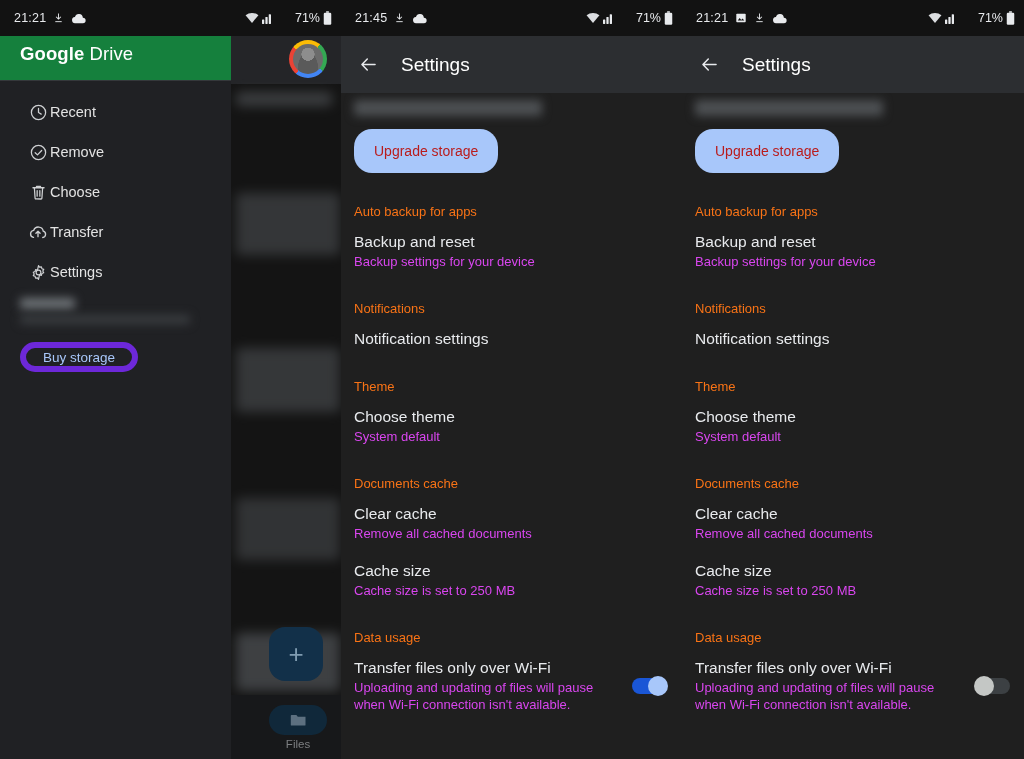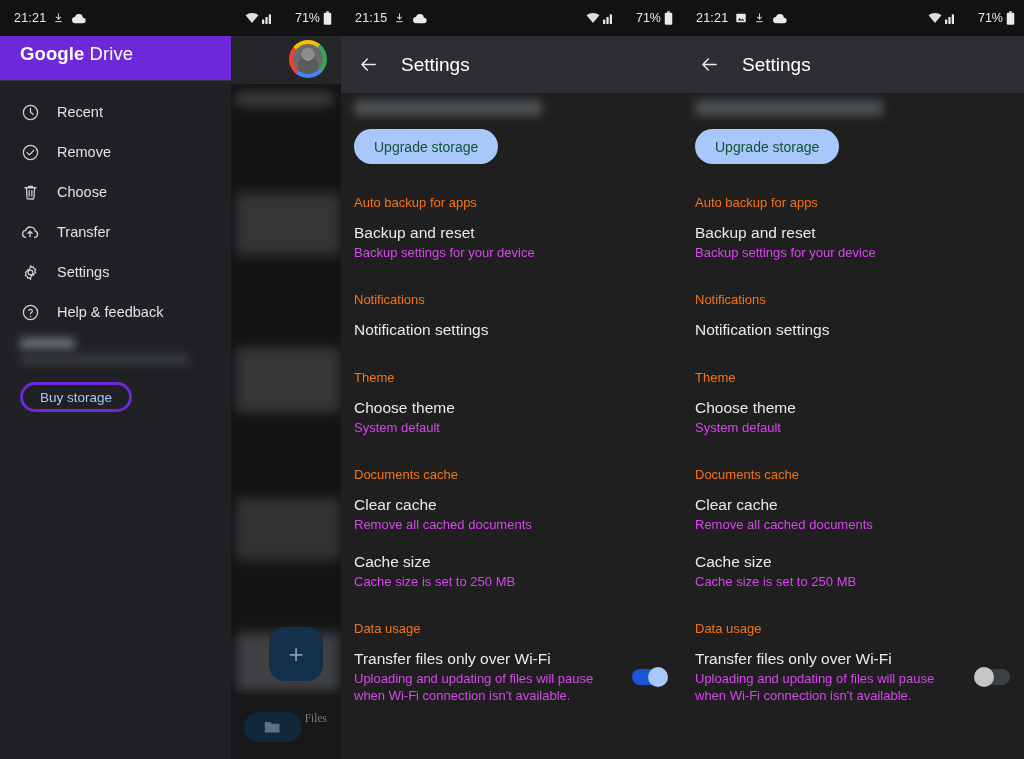--- a/index.html
+++ b/index.html
@@ -81,72 +81,72 @@
     background: #123049;
     display: flex; align-items: center; justify-content: center;
     color: #7f9bb0; font-size: 26px; font-weight: 300; line-height: 1;
   }
   .bg-bottomnav {
     position: absolute; left: 0; right: 0; bottom: 0; height: 64px;
     background: #17181a;
     display: flex; align-items: center; justify-content: flex-end;
     padding-right: 14px;
   }
-  .bg-navitem { display: flex; flex-direction: row; gap: 3px; font-family: Liberation Serif, serif; }
+  .bg-navitem { display: flex; flex-direction: column; align-items: center; gap: 3px; }
   .bg-navpill {
     width: 58px; height: 30px; border-radius: 16px;
     background: #10283a;
     display: flex; align-items: center; justify-content: center;
   }
   .bg-navlabel { font-size: 11.5px; color: #7d7f82; }
 
   .drawer {
     position: absolute;
     top: 28px; left: 0;
     width: 231px; height: 731px;
     background: #202124;
     z-index: 10;
     display: flex; flex-direction: column;
   }
   .drawer-header {
     height: 53px;
-    background: #6d28d9;
+    background: #15803d;
     display: flex; align-items: center;
     padding-left: 20px;
     border-bottom: 1px solid #35383b;
   }
   .brand { font-size: 18.5px; color: #ffffff; letter-spacing: .1px; white-space: nowrap; }
   .brand b { font-weight: 700; }
   .brand span { font-weight: 400; }
 
   .drawer-list { padding-top: 11px; }
   .nav-item {
     display: flex; align-items: center;
     height: 40px;
-    padding-left: 20px;
-    gap: 17px;
+    padding-left: 28px;
+    gap: 2px;
     color: #e3e3e3;
     font-size: 14.5px;
   }
   .nav-ico { width: 20px; height: 20px; display: inline-flex; align-items: center; justify-content: center; color: #cfd1d3; }
 
   .storage-block { padding: 6px 20px 0 20px; position: relative; }
   .redact {
     background: #3a3d40;
     border-radius: 3px;
     filter: blur(5px);
     margin-bottom: 6px;
   }
   .redact.r1 { width: 55px; height: 11px; background: #6e7377; }
   .redact.r2 { width: 170px; height: 9px; }
   .buy-btn {
     margin: 12px 0 0 20px;
     display: inline-flex; align-items: center; justify-content: center;
     height: 30px; padding: 0 17px;
-    border: 3px solid #6d28d9;
+    border: 6px solid #6d28d9;
     border-radius: 16px;
     color: #a8c7fa;
     font-size: 13.5px;
     background: transparent;
   }
 
   
   .appbar {
     height: 57px;
     background: #2c2e31;
@@ -165,24 +165,24 @@
   .acct-redact {
     width: 188px; height: 16px;
     background: #4d5053;
     border-radius: 3px;
     filter: blur(5px);
     margin: 7px 0 0 13px;
   }
   .upgrade-btn {
     margin: 13px 0 0 13px;
     display: inline-flex; align-items: center; justify-content: center;
-    height: 35px; padding: 0 20px;
+    height: 44px; padding: 0 20px;
     border-radius: 18px;
     background: #a8c7fa;
-    color: #14532d;
+    color: #b91c1c;
     font-size: 14px;
     font-weight: 500;
   }
   .sect-header {
     color: #f97316;
     font-size: 13px;
     padding: 31px 0 0 13px;
   }
   .row {
     padding: 13px 0 0 13px;
@@ -327,47 +327,37 @@
         <div class="nav-item">
           <span class="nav-ico">
             <svg width="19" height="19" viewBox="0 0 24 24" fill="none" stroke="#cfd1d3" stroke-width="1.5">
                 <circle cx="12" cy="12" r="3"></circle>
                 <path d="M12 3.2l1.3 2.1 2.4-.5.6 2.4 2.3.9-1.2 2.1 1.2 2.1-2.3.9-.6 2.4-2.4-.5L12 20.8l-1.3-2.1-2.4.5-.6-2.4-2.3-.9 1.2-2.1-1.2-2.1 2.3-.9.6-2.4 2.4.5z" stroke-linejoin="round"></path>
               </svg>
           </span>
           <span>Settings</span>
         </div>
 
-        <div class="nav-item">
-          <span class="nav-ico">
-            <svg width="19" height="19" viewBox="0 0 24 24" fill="none" stroke="#cfd1d3" stroke-width="1.6">
-                <circle cx="12" cy="12" r="9"></circle>
-                <path d="M9.7 9.4a2.4 2.4 0 0 1 4.6.9c0 1.6-2.3 1.9-2.3 3.4" stroke-linecap="round"></path>
-                <circle cx="12" cy="17" r=".95" fill="#cfd1d3" stroke="none"></circle>
-              </svg>
-          </span>
-          <span>Help &amp; feedback</span>
-        </div>
 
 
         <div class="storage-block">
           <div class="redact r1"></div>
           <div class="redact r2"></div>
         </div>
 
         <div class="buy-btn">Buy storage</div>
       </div>
     </div>
   </div>
 
   <div class="panel p2">
 
     <div class="statusbar">
       <div class="sb-left">
-        <span class="sb-time">21:15</span>
+        <span class="sb-time">21:45</span>
         <span class="sb-ico">
           <svg width="11" height="12" viewBox="0 0 24 24" fill="#e8eaed">
               <path d="M11 2h2v10.2l3.6-3.6 1.4 1.4L12 16 6 10l1.4-1.4L11 12.2z"></path>
               <rect x="5" y="19" width="14" height="2"></rect>
             </svg>
         </span>
         <span class="sb-ico">
           <svg width="15" height="11" viewBox="0 0 24 17" fill="#e8eaed">
               <path d="M19 7.2A6.5 6.5 0 0 0 6.3 6 5 5 0 0 0 7 16h12a4.4 4.4 0 0 0 0-8.8z"></path>
             </svg>

